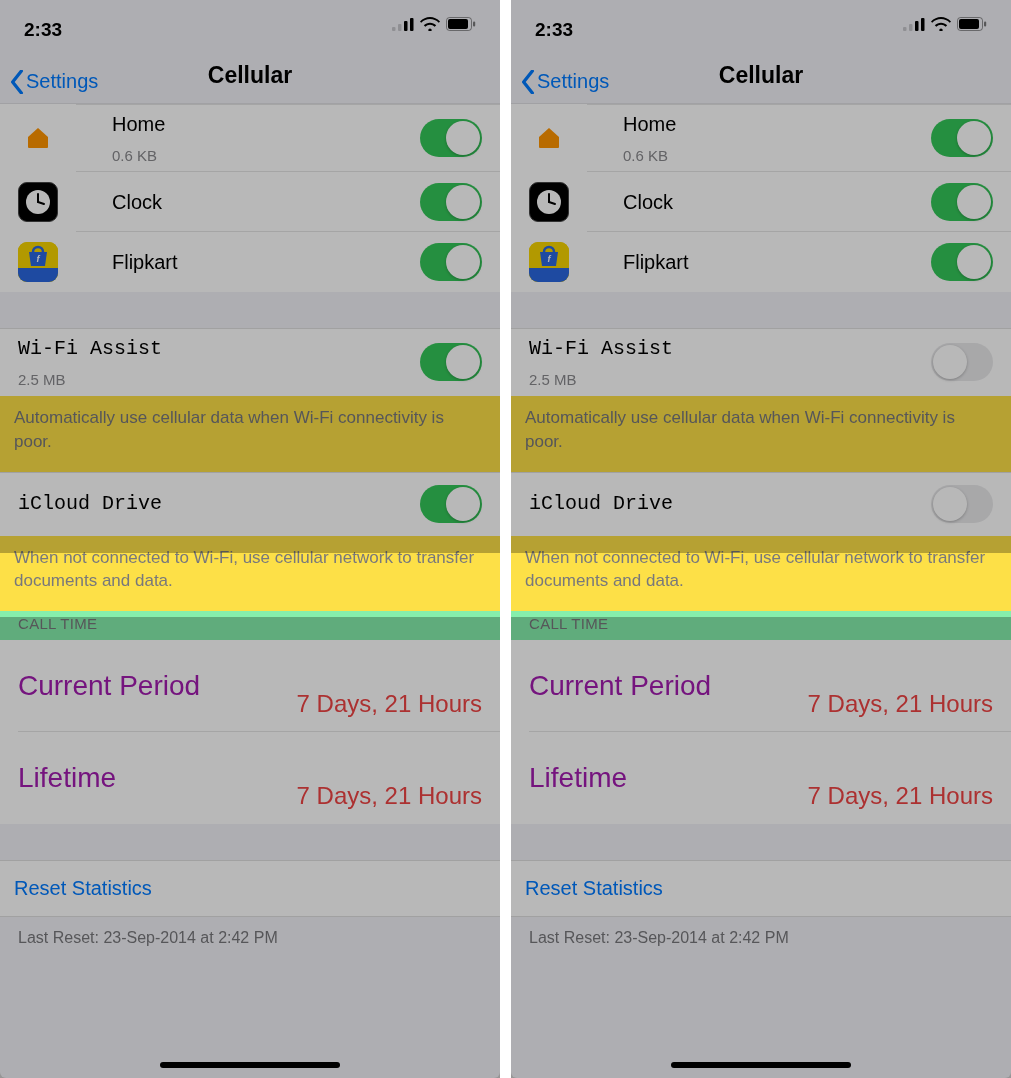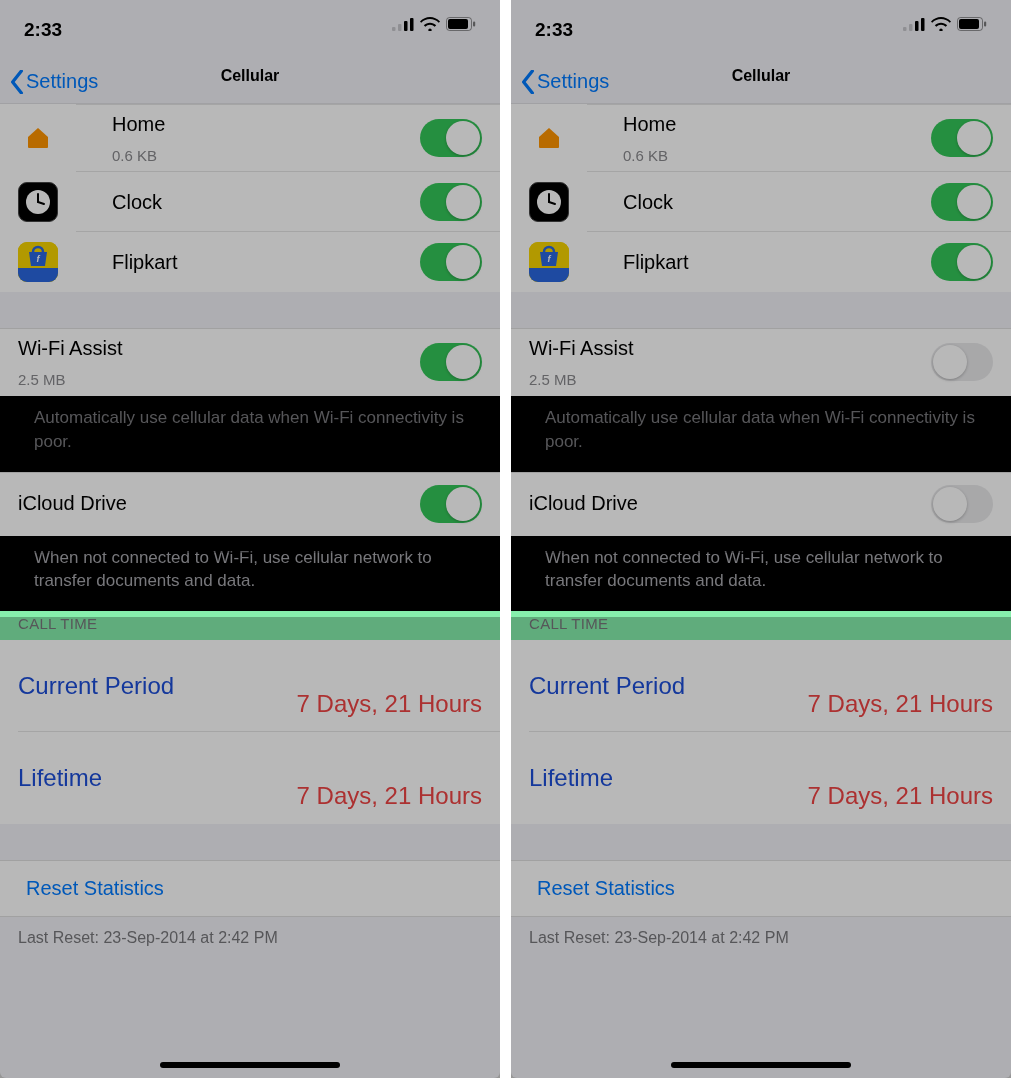--- a/index.html
+++ b/index.html
@@ -33,21 +33,21 @@
   .navbar {
     height: 56px; display: flex; align-items: center; justify-content: center;
     position: relative; background: #f2f2f7;
     border-bottom: 1px solid rgba(0,0,0,0.08);
   }
   .nav-back {
     position: absolute; left: 10px; top: 12px; bottom: 0; display: flex; align-items: center;
     color: #007aff; font-size: 20px; gap: 2px;
   }
   .nav-back svg { width: 14px; height: 24px; }
-  .nav-title { font-size: 16px; font-weight: 600; color: #000; }
+  .nav-title { font-size: 23px; font-weight: 600; color: #000; }
 
   
   .content { flex: 1; overflow: hidden; }
   .group-rows { background: #fff; }
   .row {
     display: flex; align-items: center; min-height: 60px;
     padding: 8px 18px; position: relative;
   }
   .row.app { padding-left: 18px; gap: 36px; }
   .row .sep {
@@ -59,53 +59,53 @@
     display: flex; align-items: center; justify-content: center; flex-shrink: 0;
     font-size: 24px;
   }
   .icon-home { background: #fff; }
   .icon-clock { background: #000; border: 1px solid #444; }
   .icon-flipkart { background: #f7d400; position: relative; overflow: hidden; }
   .labels { flex: 1; display: flex; flex-direction: column; justify-content: center; }
   .label-main { font-size: 20px; color: #000; line-height: 1.25; }
   .label-sub { font-size: 15px; color: #8a8a8e; margin-top: 10px; }
   .row.simple { padding-left: 18px; }
-  .row.simple .labels .label-main { font-size: 20px; }
+  .row.simple .labels .label-main { font-size: 20px; font-family: Liberation Mono, monospace; }
   .toggle {
     width: 62px; height: 38px; border-radius: 19px; position: relative; flex-shrink: 0;
   }
   .toggle .knob {
     width: 34px; height: 34px; border-radius: 50%; background: #fff;
     position: absolute; top: 2px; box-shadow: 0 1px 3px rgba(0,0,0,0.25);
   }
   .toggle.on { background: #34c759; }
   .toggle.on .knob { right: 2px; }
   .toggle.off { background: #e9e9eb; }
   .toggle.off .knob { left: 2px; }
 
   .footer-text {
-    padding: 10px 18px 18px 34px; font-size: 17px; color: #78787c; line-height: 1.4;
-    background: #000000;
+    padding: 10px 18px 18px 14px; font-size: 17px; color: #78787c; line-height: 1.4;
+    background: #fde047;
   }
   .section-gap { height: 36px; background: #f2f2f7; }
 
   .header-label {
     padding: 22px 18px 8px 18px; font-size: 15px; color: #78787c; text-transform: uppercase;
     background: #86efac; letter-spacing: 0.3px;
   }
   .kv-row {
     display: flex; align-items: center; justify-content: space-between;
     padding: 14px 18px; background: #fff; position: relative; min-height: 56px;
   }
-  .kv-row .k { font-size: 24px; color: #1d4ed8; }
+  .kv-row .k { font-size: 28px; color: #a21caf; }
   .kv-row .v { font-size: 24px; color: #ef4444; margin-top: 36px; }
   .kv-row .sep { position: absolute; left: 18px; right: 0; bottom: 0; height: 1px; background: rgba(0,0,0,0.10); }
 
   .link-row {
-    padding: 16px 26px; background: #fff; color: #007aff; font-size: 20px;
+    padding: 16px 14px; background: #fff; color: #007aff; font-size: 20px;
     border-top: 0.5px solid rgba(0,0,0,0.12); border-bottom: 0.5px solid rgba(0,0,0,0.12);
   }
   .last-reset {
     padding: 12px 18px 24px 18px; font-size: 16px; color: #78787c; background: #f2f2f7;
   }
 
   .home-indicator {
     position: absolute; bottom: 10px; left: 50%; transform: translateX(-50%);
     width: 180px; height: 6px; border-radius: 3px; background: #000; z-index:2;
   }

